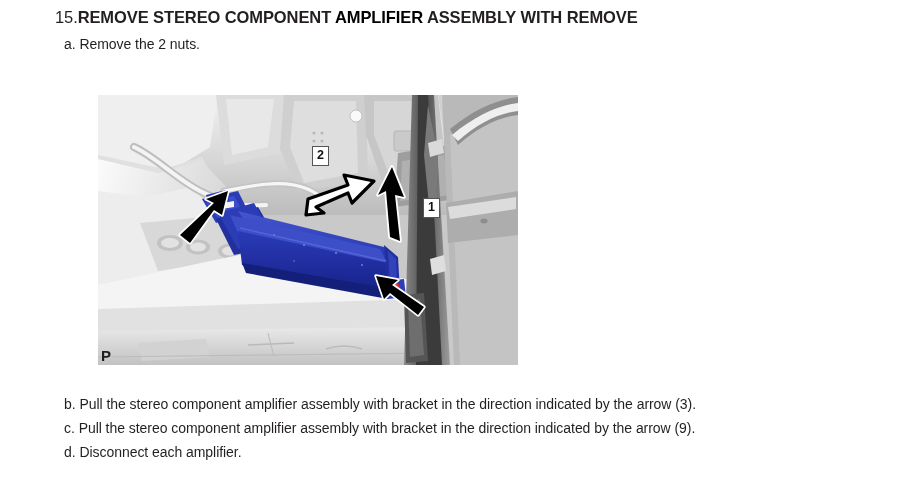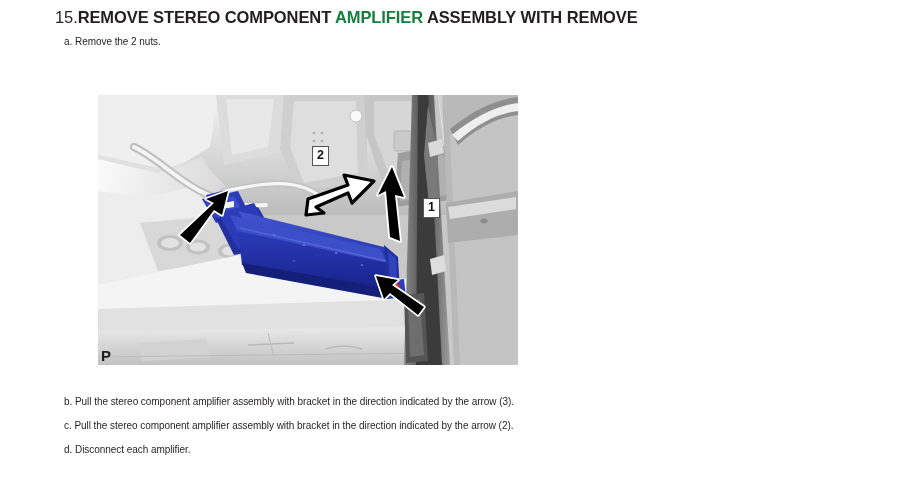--- a/index.html
+++ b/index.html
@@ -22,26 +22,26 @@
     position: absolute;
     left: 12px;
     top: 8px;
     font-size: 16.5px;
     font-weight: bold;
     letter-spacing: -0.1px;
     white-space: nowrap;
     color: #231f20;
   }
   .step-heading .num { font-weight: normal; margin-left: 43px; }
-  .step-heading .hl { color: #15803d; }
+  .step-heading .hl { color: #000000; }
 
   
   .substep {
     position: absolute;
-    font-size: 10px;
+    font-size: 14px;
     color: #231f20;
     white-space: nowrap;
     letter-spacing: -0.05px;
   }
   .substep-a { left: 64px; top: 36px; }
   .substep-b { left: 64px; top: 396px; }
   .substep-c { left: 64px; top: 420px; }
   .substep-d { left: 64px; top: 444px; }
 
   
@@ -253,14 +253,14 @@
     </g>
   </svg>
 
   <div class="callout callout-2">2</div>
   <div class="callout callout-1">1</div>
 
   <div class="pmark">P</div>
 </div>
 
 <div class="substep substep-b">b. Pull the stereo component amplifier assembly with bracket in the direction indicated by the arrow (3).</div>
-<div class="substep substep-c">c. Pull the stereo component amplifier assembly with bracket in the direction indicated by the arrow (2).</div>
+<div class="substep substep-c">c. Pull the stereo component amplifier assembly with bracket in the direction indicated by the arrow (9).</div>
 <div class="substep substep-d">d. Disconnect each amplifier.</div>
 
 </body></html>

